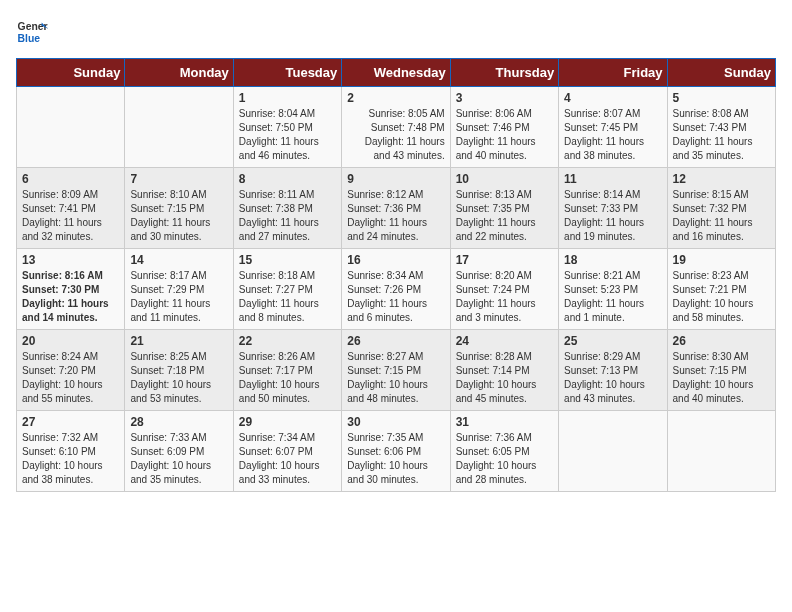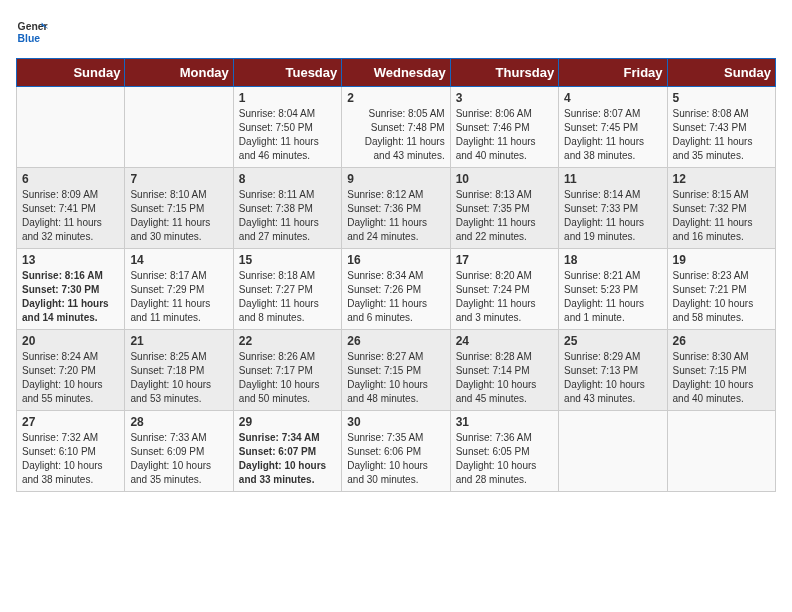--- a/index.html
+++ b/index.html
@@ -283,21 +283,21 @@
 Daylight: 10 hours and 38 minutes.</div>
         </td>
         <td>
           <span class="day-number">28</span>
           <div class="day-info" style="white-space: pre-line;">Sunrise: 7:33 AM
 Sunset: 6:09 PM
 Daylight: 10 hours and 35 minutes.</div>
         </td>
         <td>
           <span class="day-number">29</span>
-          <div class="day-info" style="white-space: pre-line; font-weight: bold;">Sunrise: 7:34 AM
+          <div class="day-info" style="white-space: pre-line;">Sunrise: 7:34 AM
 Sunset: 6:07 PM
 Daylight: 10 hours and 33 minutes.</div>
         </td>
         <td>
           <span class="day-number">30</span>
           <div class="day-info" style="white-space: pre-line;">Sunrise: 7:35 AM
 Sunset: 6:06 PM
 Daylight: 10 hours and 30 minutes.</div>
         </td>
         <td>

